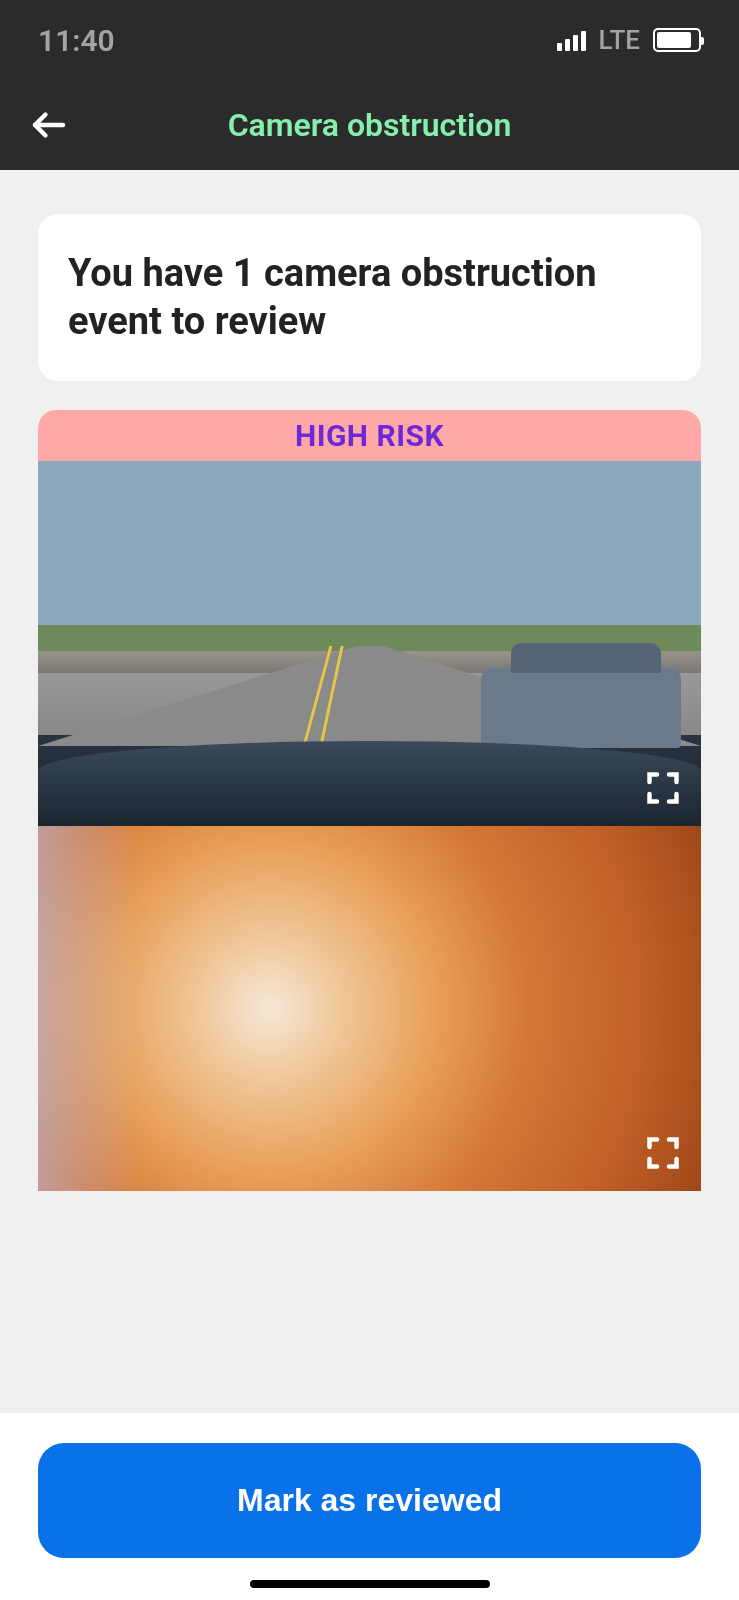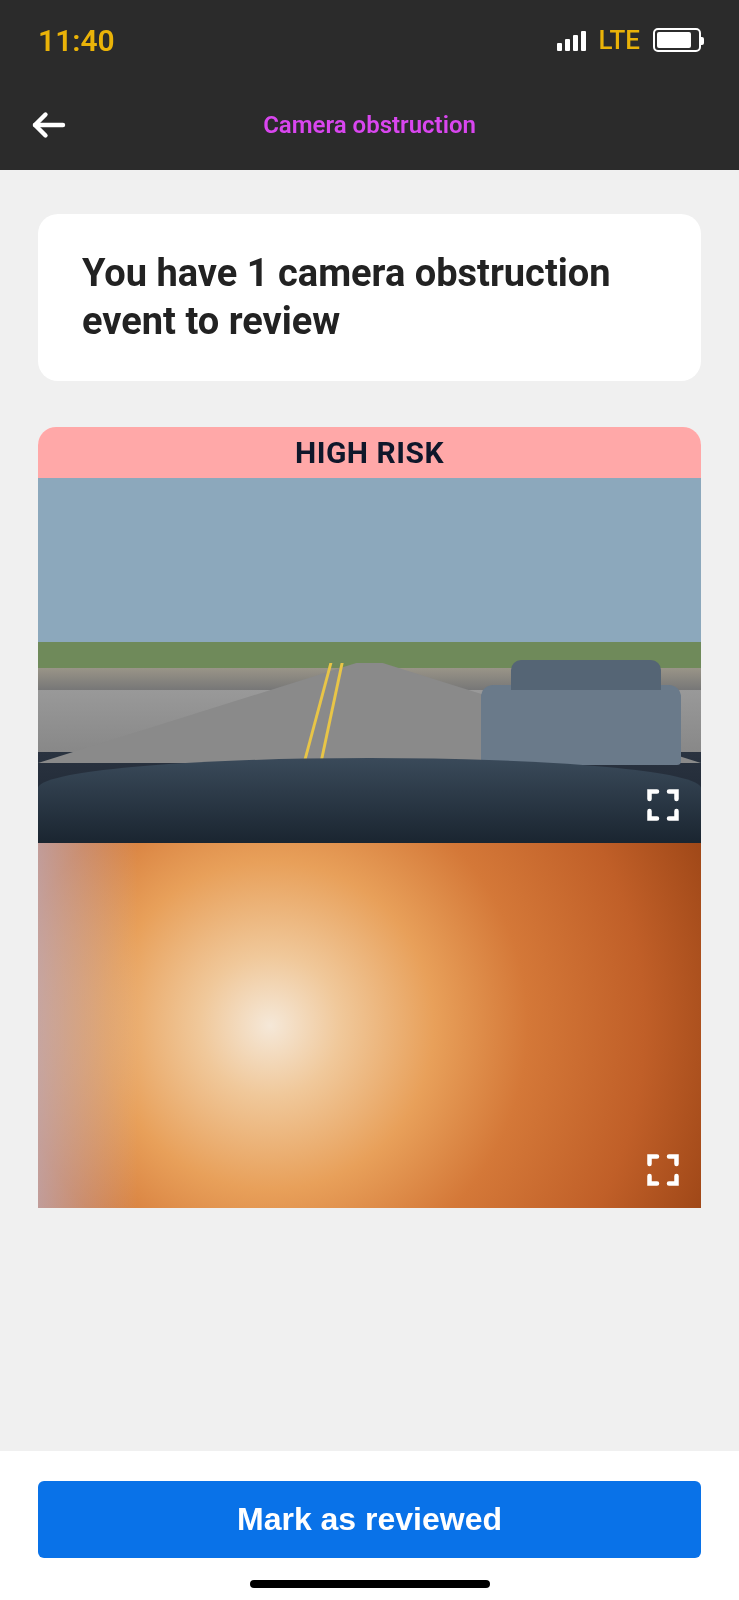--- a/index.html
+++ b/index.html
@@ -18,21 +18,21 @@
     }
     
     
     .status-bar {
       height: 80px;
       background: #2b2b2b;
       display: flex;
       justify-content: space-between;
       align-items: center;
       padding: 0 38px;
-      color: #eab308;
+      color: #a3a3a3;
     }
     
     .status-time {
       font-size: 30px;
       font-weight: 600;
     }
     
     .status-right {
       display: flex;
       align-items: center;
@@ -104,54 +104,54 @@
       font-size: 40px;
       cursor: pointer;
       display: flex;
       align-items: center;
     }
     
     .header-title {
       position: absolute;
       left: 50%;
       transform: translateX(-50%);
-      color: #d946ef;
-      font-size: 24px;
+      color: #86efac;
+      font-size: 32px;
       font-weight: 600;
     }
     
     
     .content {
       padding: 44px 38px 0;
     }
     
     .summary-card {
       background: white;
       border-radius: 20px;
-      padding: 36px 44px;
-      margin-bottom: 46px;
+      padding: 36px 30px;
+      margin-bottom: 29px;
     }
     
     .summary-text {
       font-size: 38px;
       font-weight: 700;
       color: #222;
       line-height: 1.25;
     }
     
     
     .event-card {
       background: white;
       border-radius: 18px 18px 0 0;
       overflow: hidden;
     }
     
     .risk-banner {
       background: #ffa8a8;
-      color: #0f172a;
+      color: #6d28d9;
       font-size: 30px;
       font-weight: 700;
       text-align: center;
       padding: 8px 0;
       letter-spacing: 0.5px;
     }
     
     .event-meta {
       padding: 24px 28px 20px;
     }
@@ -292,22 +292,22 @@
       right: 0;
       background: white;
       padding: 30px 38px 42px;
     }
     
     .mark-reviewed-btn {
       width: 100%;
       background: #0972e8;
       color: white;
       border: none;
-      border-radius: 6px;
-      padding: 20px 0;
+      border-radius: 26px;
+      padding: 39px 0;
       font-size: 32px;
       font-weight: 600;
       cursor: pointer;
     }
     
     
     .home-indicator {
       position: absolute;
       bottom: 12px;
       left: 50%;

